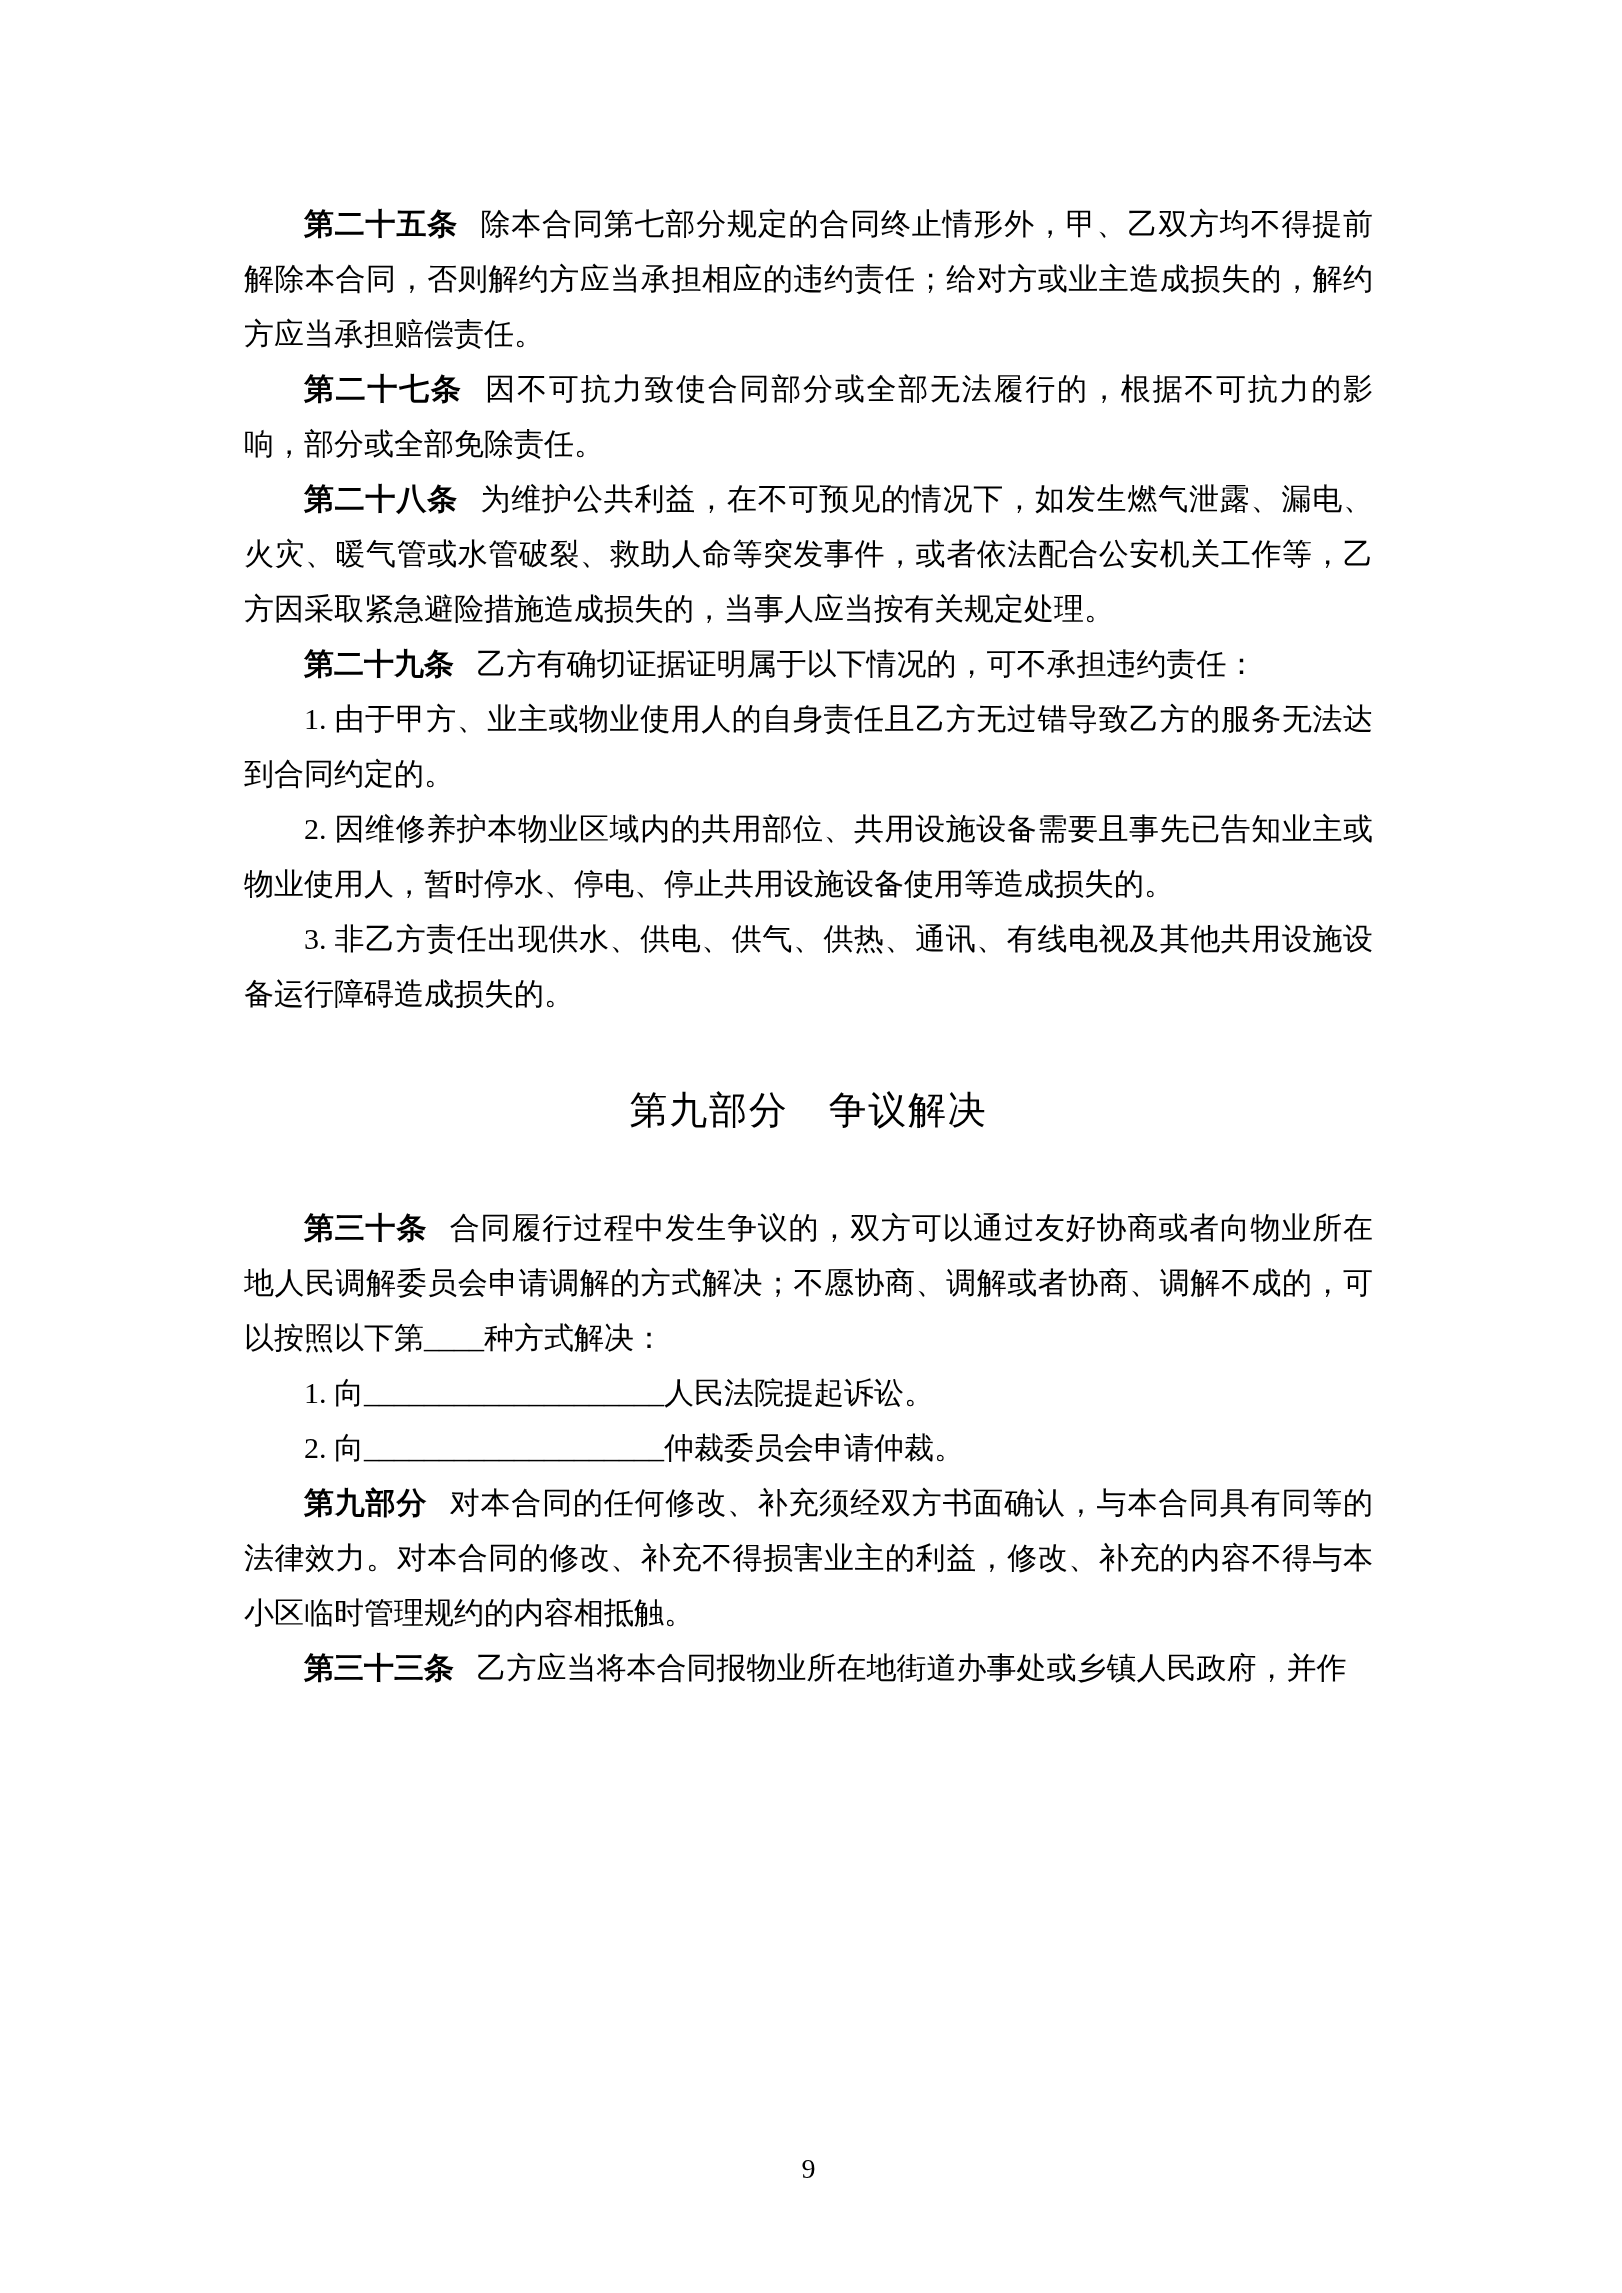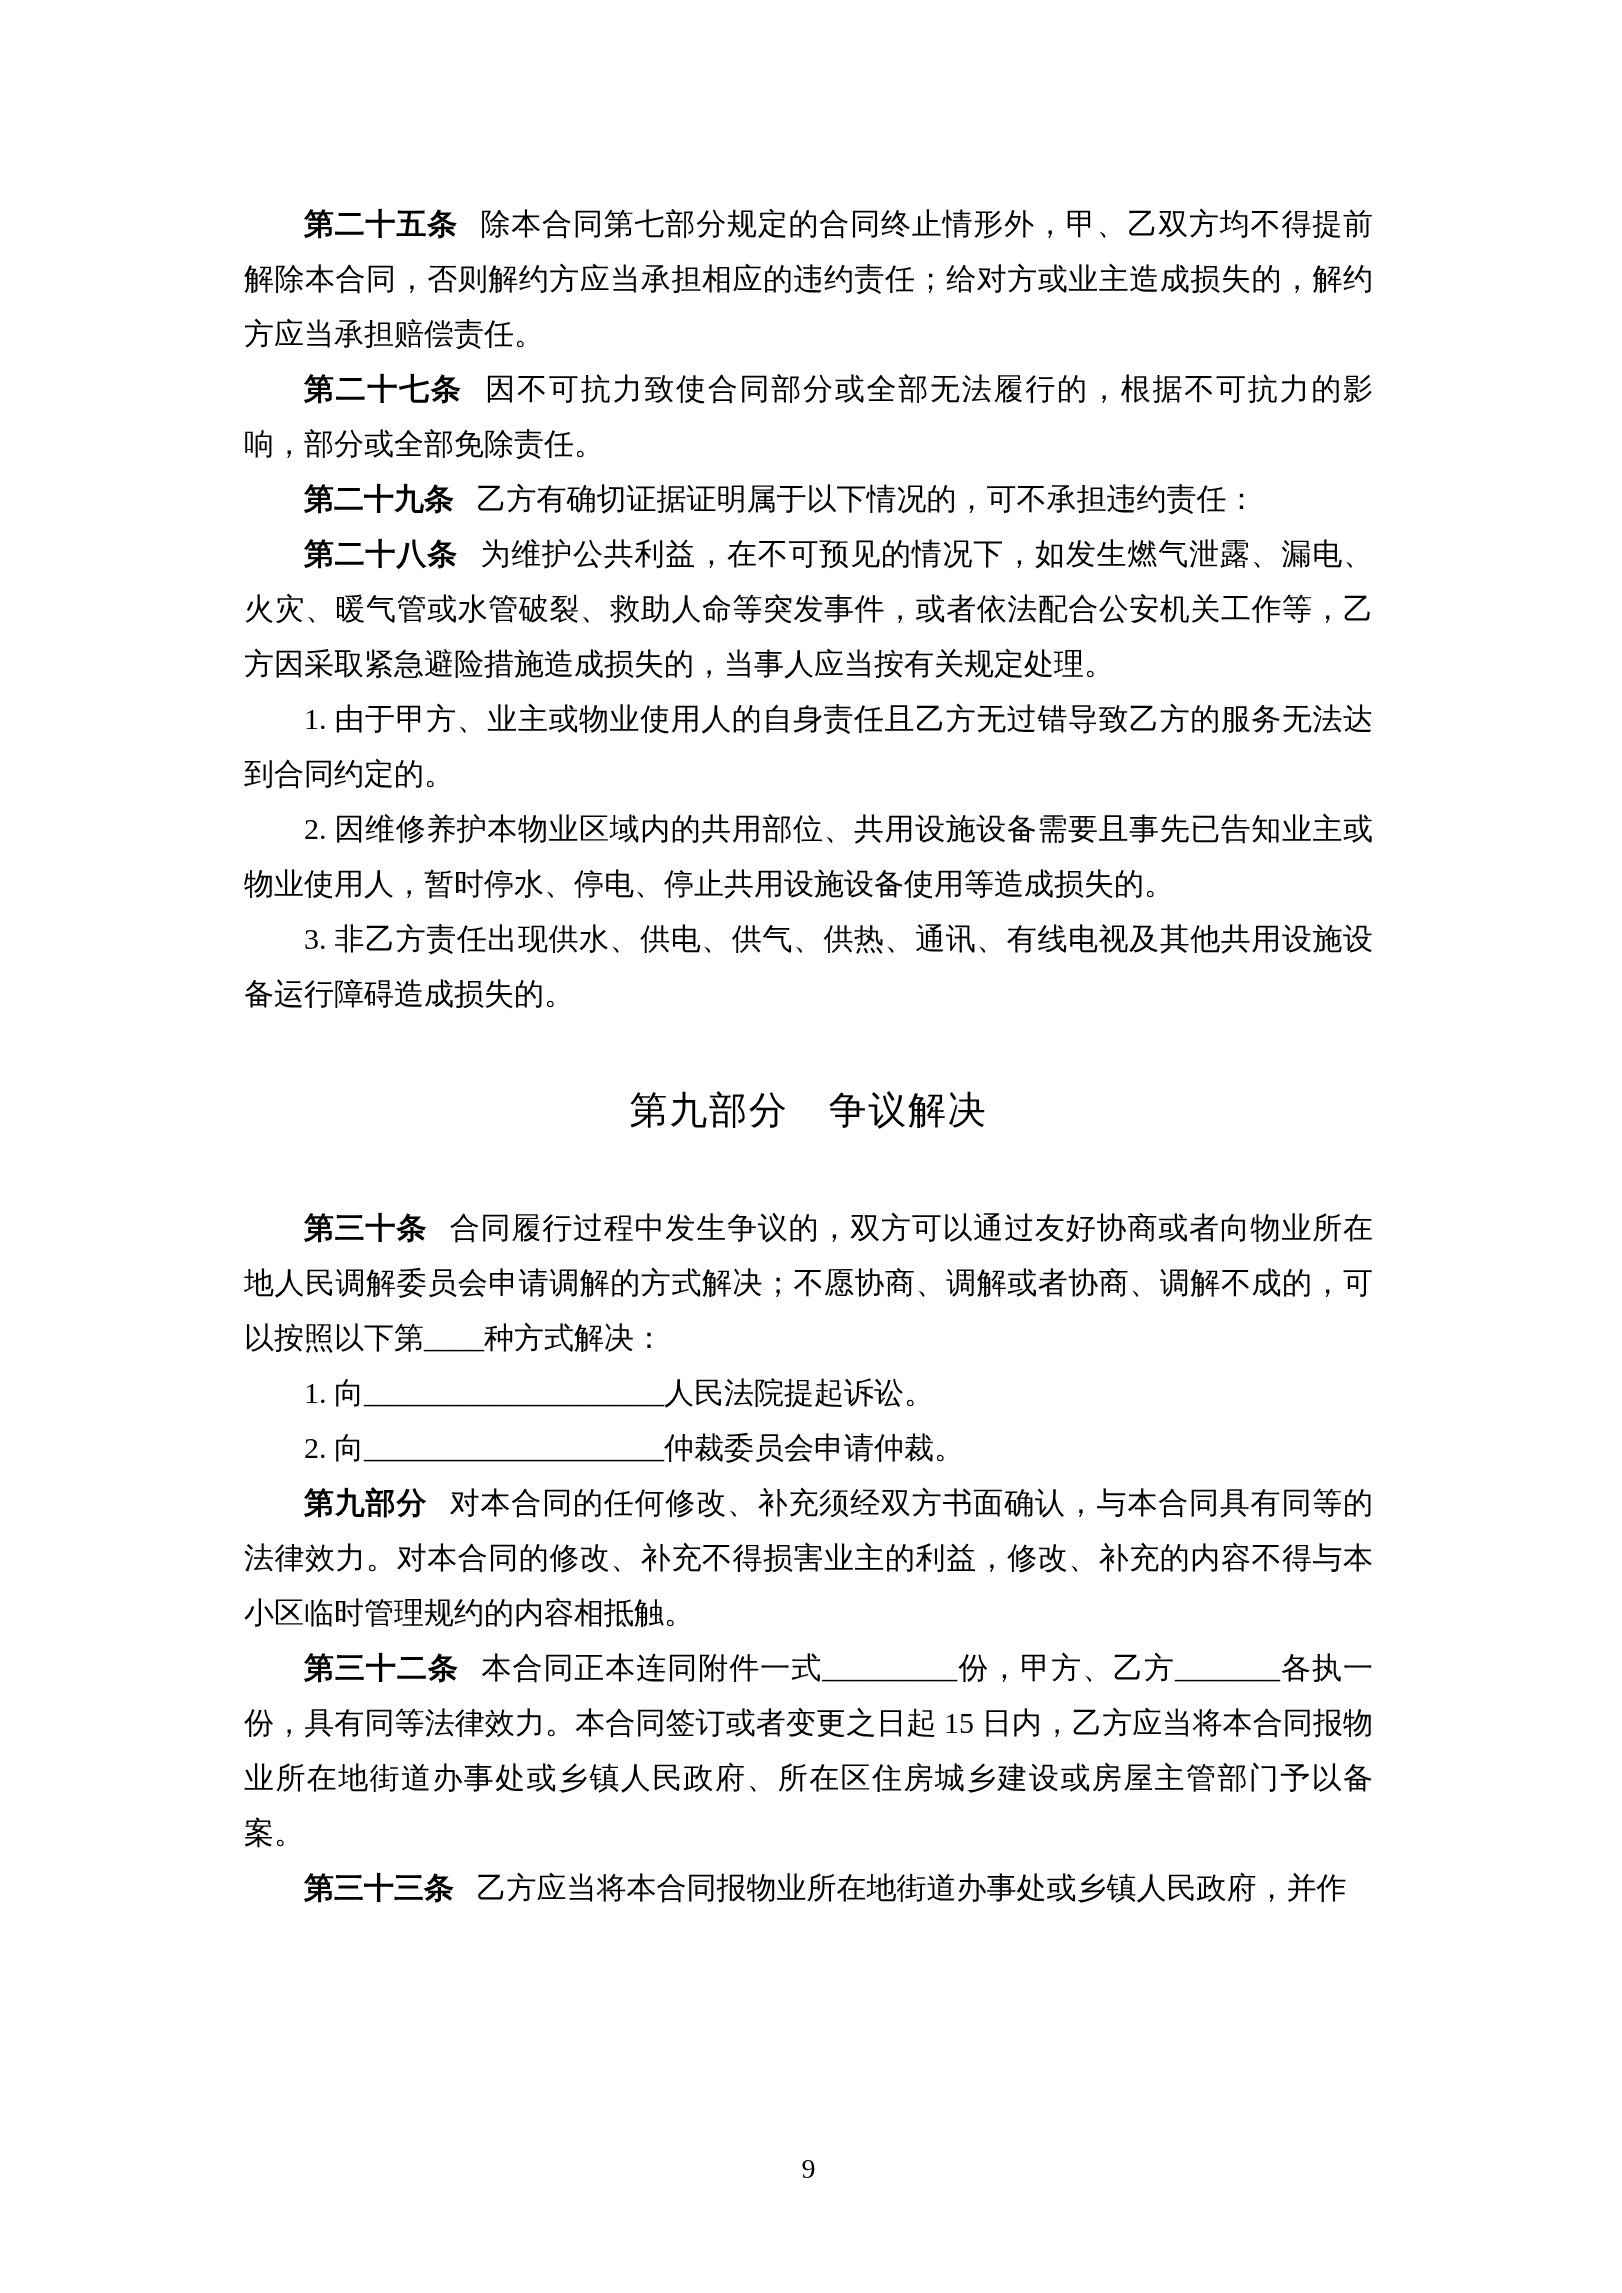--- a/index.html
+++ b/index.html
@@ -52,41 +52,40 @@
 </style>
 </head>
 <body>
 
 <div class="page">
 
   <p class="para"><span class="article-label">第二十五条</span><span>除本合同第七部分规定的合同终止情形外，甲、乙双方均不得提前解除本合同，否则解约方应当承担相应的违约责任；给对方或业主造成损失的，解约方应当承担赔偿责任。</span></p>
 
   <p class="para"><span class="article-label">第二十七条</span><span>因不可抗力致使合同部分或全部无法履行的，根据不可抗力的影响，部分或全部免除责任。</span></p>
 
+  <p class="para"><span class="article-label">第二十八条</span><span>为维护公共利益，在不可预见的情况下，如发生燃气泄露、漏电、火灾、暖气管或水管破裂、救助人命等突发事件，或者依法配合公安机关工作等，乙方因采取紧急避险措施造成损失的，当事人应当按有关规定处理。</span></p>
+
   <p class="para"><span class="article-label">第二十九条</span><span>乙方有确切证据证明属于以下情况的，可不承担违约责任：</span></p>
-
-  <p class="para"><span class="article-label">第二十八条</span><span>为维护公共利益，在不可预见的情况下，如发生燃气泄露、漏电、火灾、暖气管或水管破裂、救助人命等突发事件，或者依法配合公安机关工作等，乙方因采取紧急避险措施造成损失的，当事人应当按有关规定处理。</span></p>
 
   <p class="para"><span>1. 由于甲方、业主或物业使用人的自身责任且乙方无过错导致乙方的服务无法达到合同约定的。</span></p>
 
   <p class="para"><span>2. 因维修养护本物业区域内的共用部位、共用设施设备需要且事先已告知业主或物业使用人，暂时停水、停电、停止共用设施设备使用等造成损失的。</span></p>
 
   <p class="para"><span>3. 非乙方责任出现供水、供电、供气、供热、通讯、有线电视及其他共用设施设备运行障碍造成损失的。</span></p>
 
   <h2 class="section-heading">第九部分　争议解决</h2>
 
   <p class="para"><span class="article-label">第三十条</span><span>合同履行过程中发生争议的，双方可以通过友好协商或者向物业所在地人民调解委员会申请调解的方式解决；不愿协商、调解或者协商、调解不成的，可以按照以下第____种方式解决：</span></p>
 
   <p class="para"><span>1. 向____________________人民法院提起诉讼。</span></p>
 
   <p class="para"><span>2. 向____________________仲裁委员会申请仲裁。</span></p>
 
 
   <p class="para"><span class="article-label">第九部分</span><span>对本合同的任何修改、补充须经双方书面确认，与本合同具有同等的法律效力。对本合同的修改、补充不得损害业主的利益，修改、补充的内容不得与本小区临时管理规约的内容相抵触。</span></p>
 
-  <p class="para"><span class="article-label">第三十二条</span><span>本合同正本连同附件一式_________份，甲方、乙方_______各执一份，具有同等法律效力。本合同签订或者变更之日起 15 日内，乙方应当将本合同报物业所在地街道办事处或乡镇人民政府、所在区住房城乡建设或房屋主管部门予以备案。</span></p>
 
   <p class="para"><span class="article-label">第三十三条</span><span>乙方应当将本合同报物业所在地街道办事处或乡镇人民政府，并作</span></p>
 
   <div class="page-number">9</div>
 
 </div>
 
 
 </body></html>

